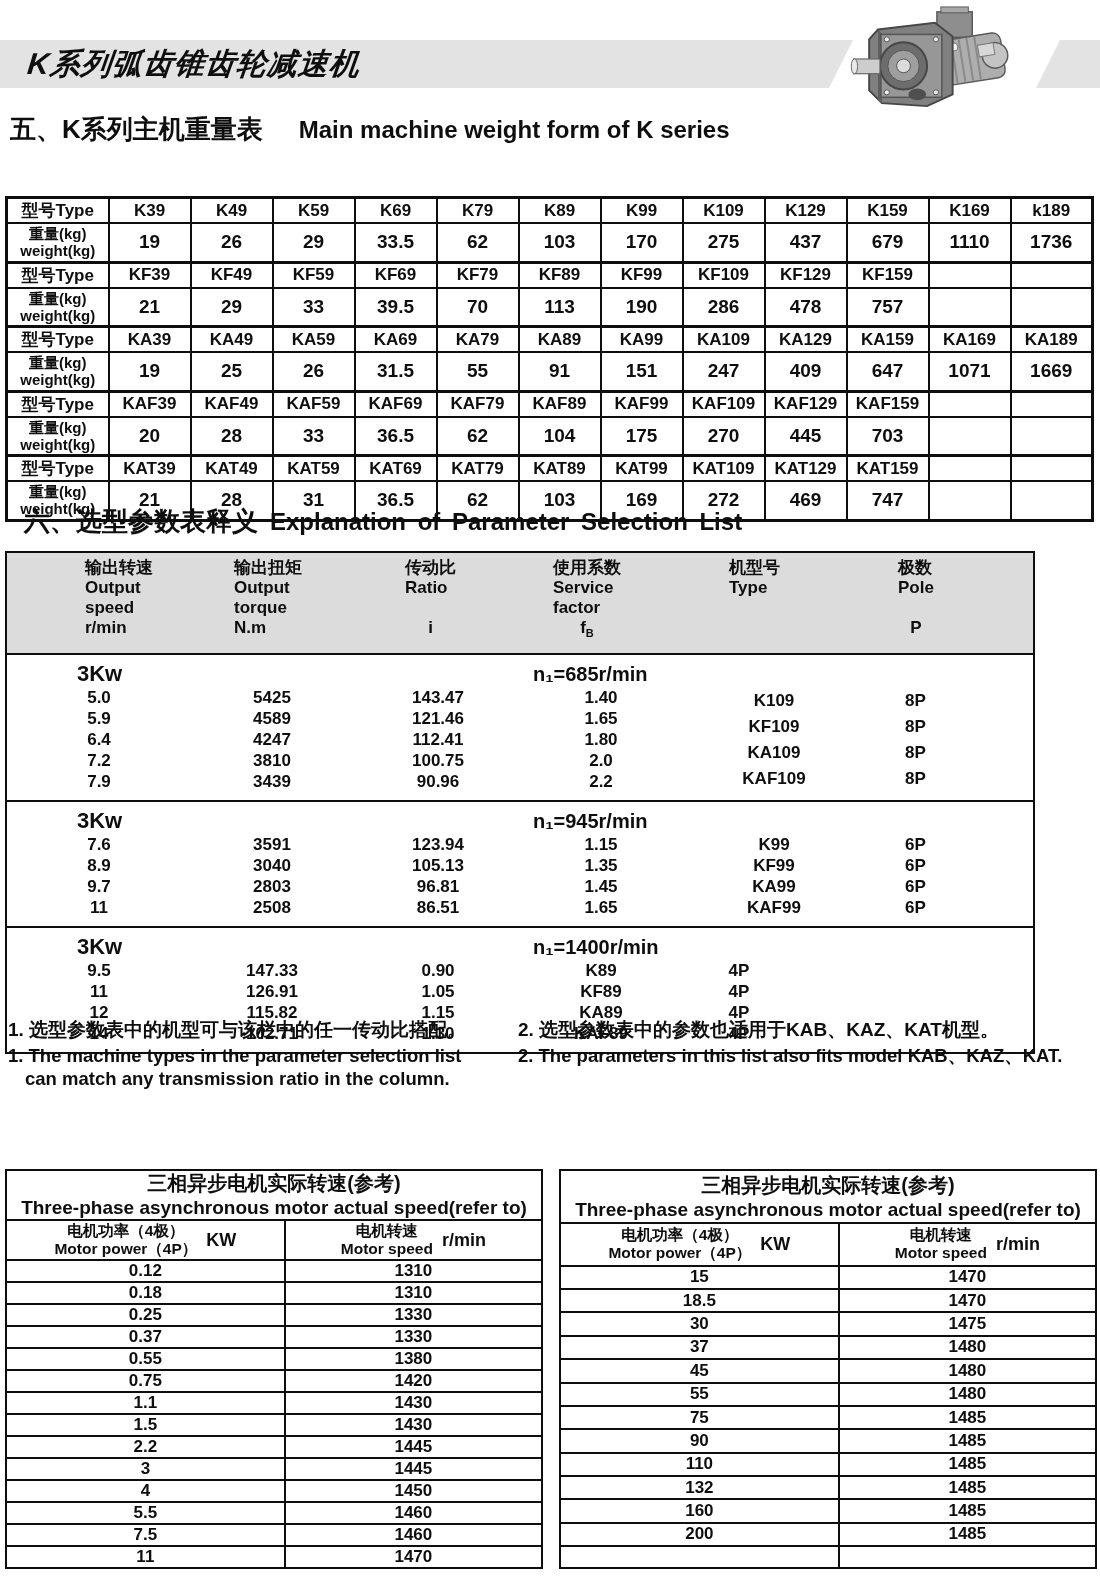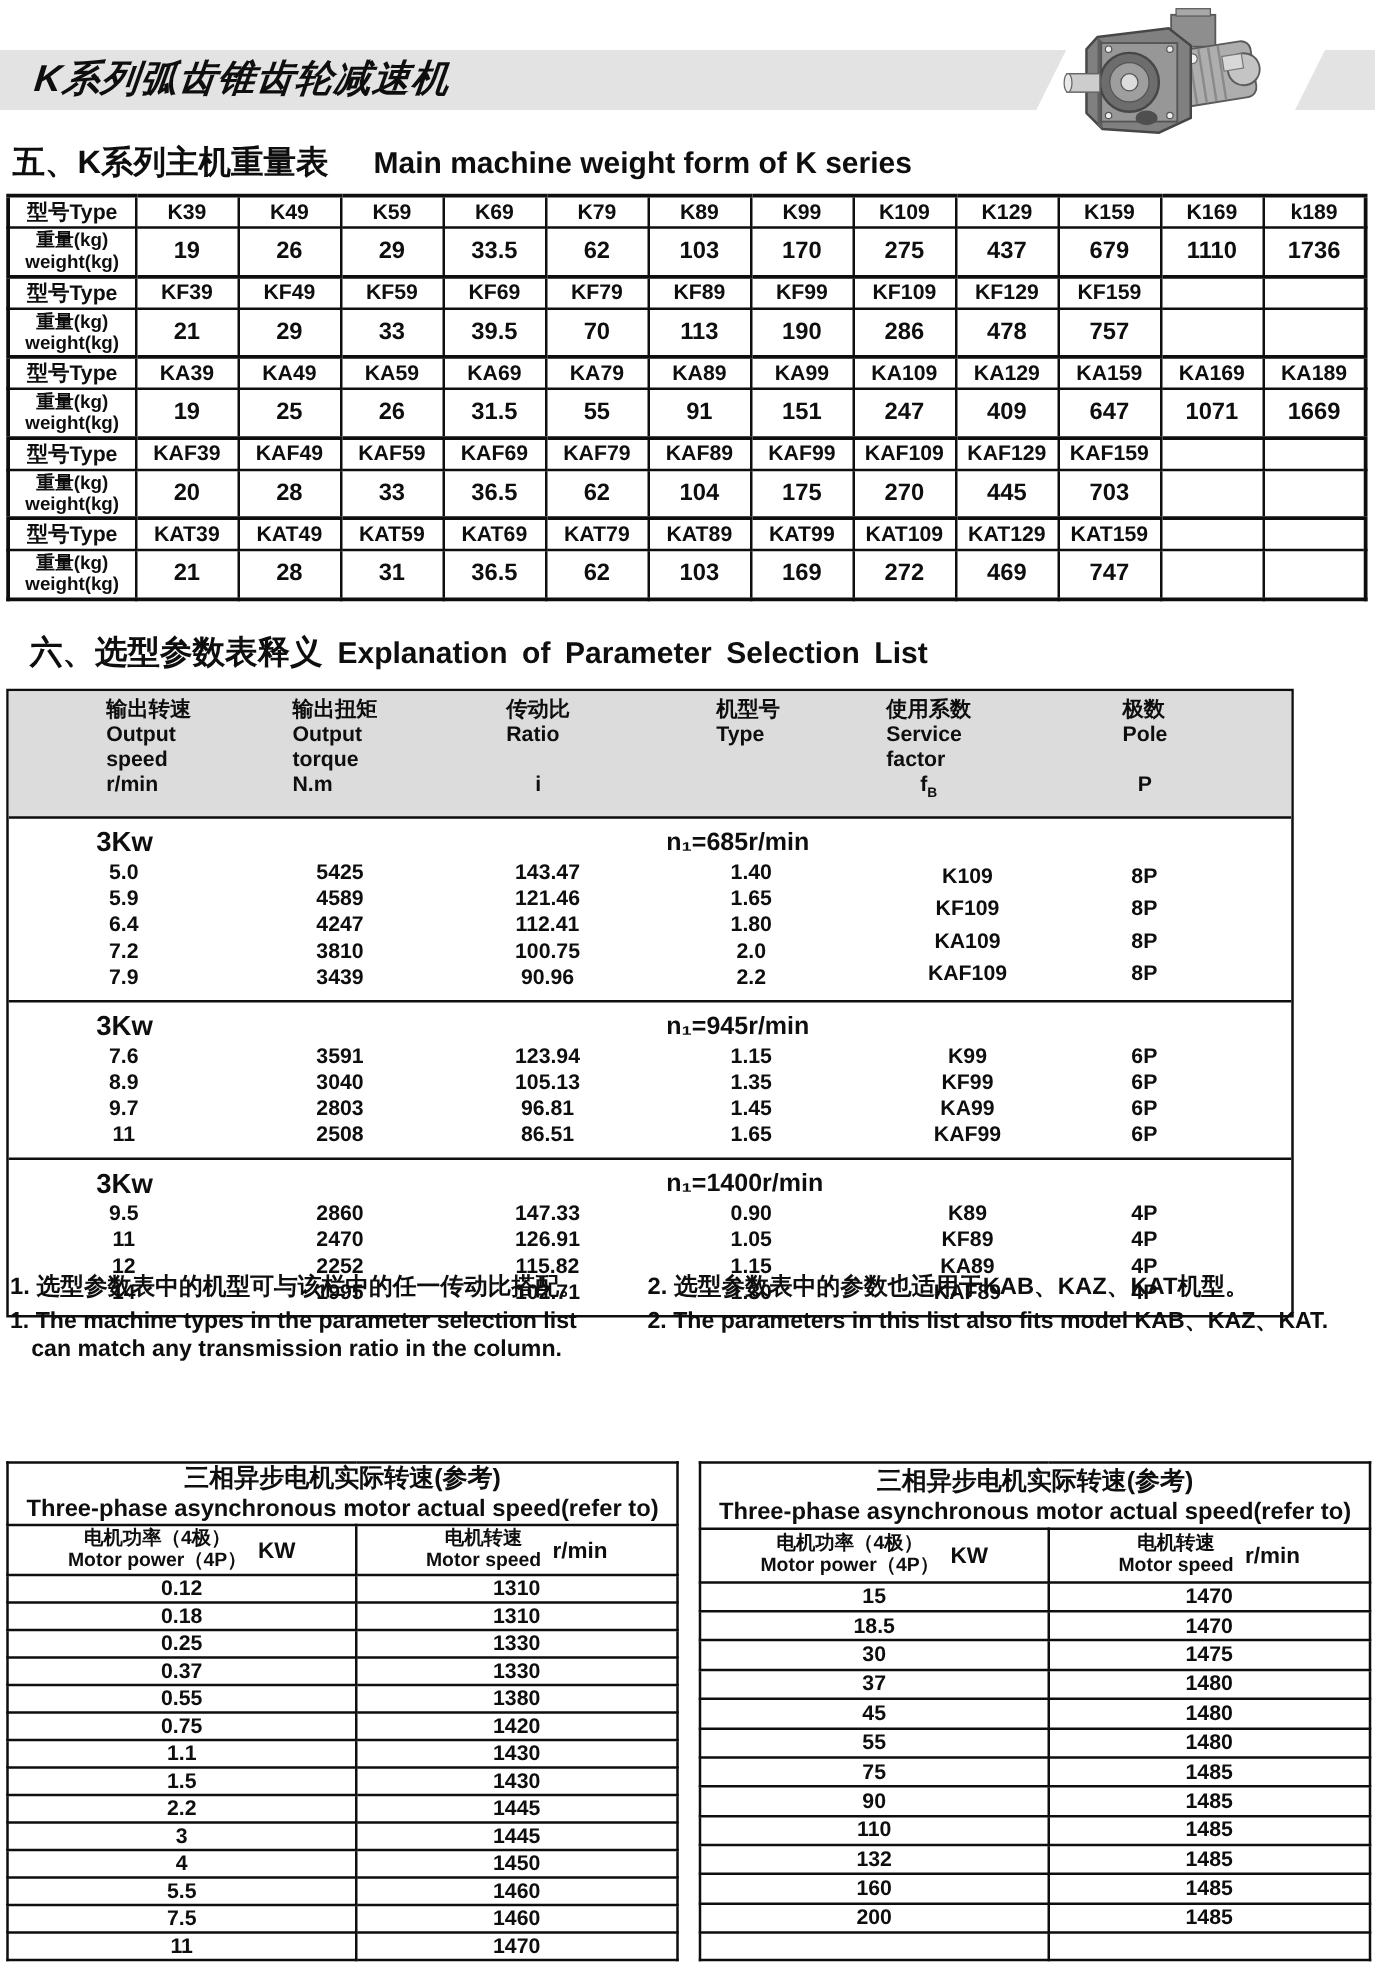--- a/index.html
+++ b/index.html
@@ -36,21 +36,21 @@
   .s6 { top:504px; left:24px; }
   .s6 .en { margin-left:12px; word-spacing:5px; }
 
   
   .wtable {
     position:absolute; top:155px; left:5px; width:1089px;
     border-collapse:collapse; table-layout:fixed; text-align:center;
   }
   .wtable col.wlbl { width:102px; }
   .wtable td { border:2px solid #0e0e0e; padding:0; }
-  .wtable { border:3px solid #0e0e0e; }
+  .wtable { border:3px solid #0e0e0e;margin-top:41px; }
   .wtable tr.trow td { height:25px; font-size:17px; border-top-width:3px; }
   .wtable tr.wrow td { height:39px; font-size:19px; }
   .wtable td.lbl { font-size:16px; }
   .wtable tr.wrow td.lbl { font-size:15px; line-height:17px; }
 
   
   .ptable {
     position:absolute; top:551px; left:5px; width:1030px;
     border:2.5px solid #0e0e0e; background:#fff;
   }
@@ -356,29 +356,29 @@
       <div>Output</div>
       <div>torque</div>
       <div>N.m</div>
     </div></div>
     <div class="ph c3"><div class="inner">
       <div>传动比</div>
       <div>Ratio</div>
       <div>&nbsp;</div>
       <div class="ctr">i</div>
     </div></div>
-    <div class="ph c5"><div class="inner">
-      <div>机型号</div>
-      <div>Type</div>
-    </div></div>
     <div class="ph c4"><div class="inner">
       <div>使用系数</div>
       <div>Service</div>
       <div>factor</div>
       <div class="ctr"><span>f</span><sub>B</sub></div>
+    </div></div>
+    <div class="ph c5"><div class="inner">
+      <div>机型号</div>
+      <div>Type</div>
     </div></div>
     <div class="ph c6"><div class="inner">
       <div>极数</div>
       <div>Pole</div>
       <div>&nbsp;</div>
       <div class="ctr">P</div>
     </div></div>
   </div>
 
   <div>
@@ -481,26 +481,20 @@
         <div class="pb-title">
           <span class="pb-power">3Kw</span>
           <span class="pb-n1">n₁=1400r/min</span>
         </div>
         <div class="pb-grid">
           <div class="pcol">
             <div class="pv">9.5</div>
             <div class="pv">11</div>
             <div class="pv">12</div>
             <div class="pv">14</div>
-          </div>
-          <div class="pcol">
-            <div class="pv">2860</div>
-            <div class="pv">2470</div>
-            <div class="pv">2252</div>
-            <div class="pv">1995</div>
           </div>
           <div class="pcol">
             <div class="pv">147.33</div>
             <div class="pv">126.91</div>
             <div class="pv">115.82</div>
             <div class="pv">102.71</div>
           </div>
           <div class="pcol">
             <div class="pv">0.90</div>
             <div class="pv">1.05</div>

